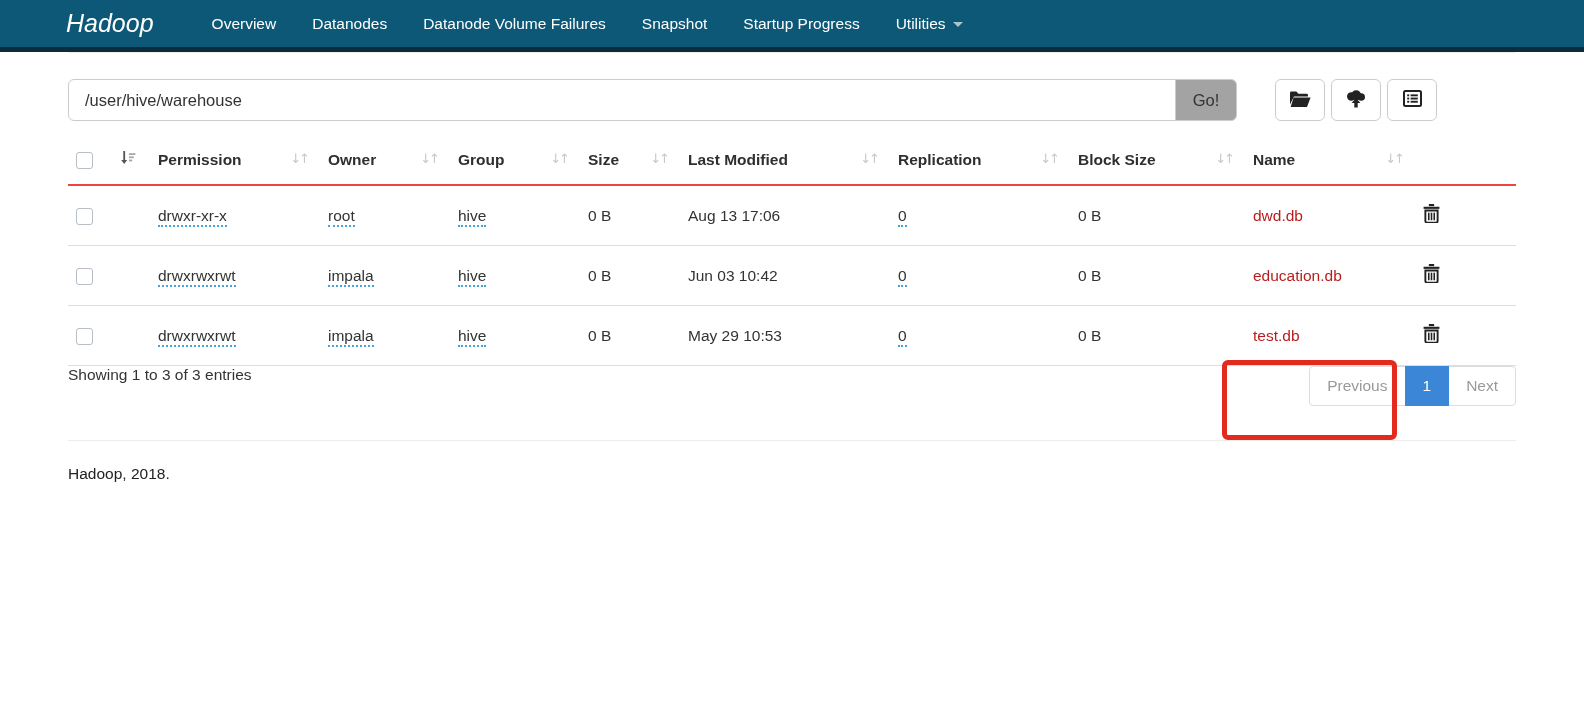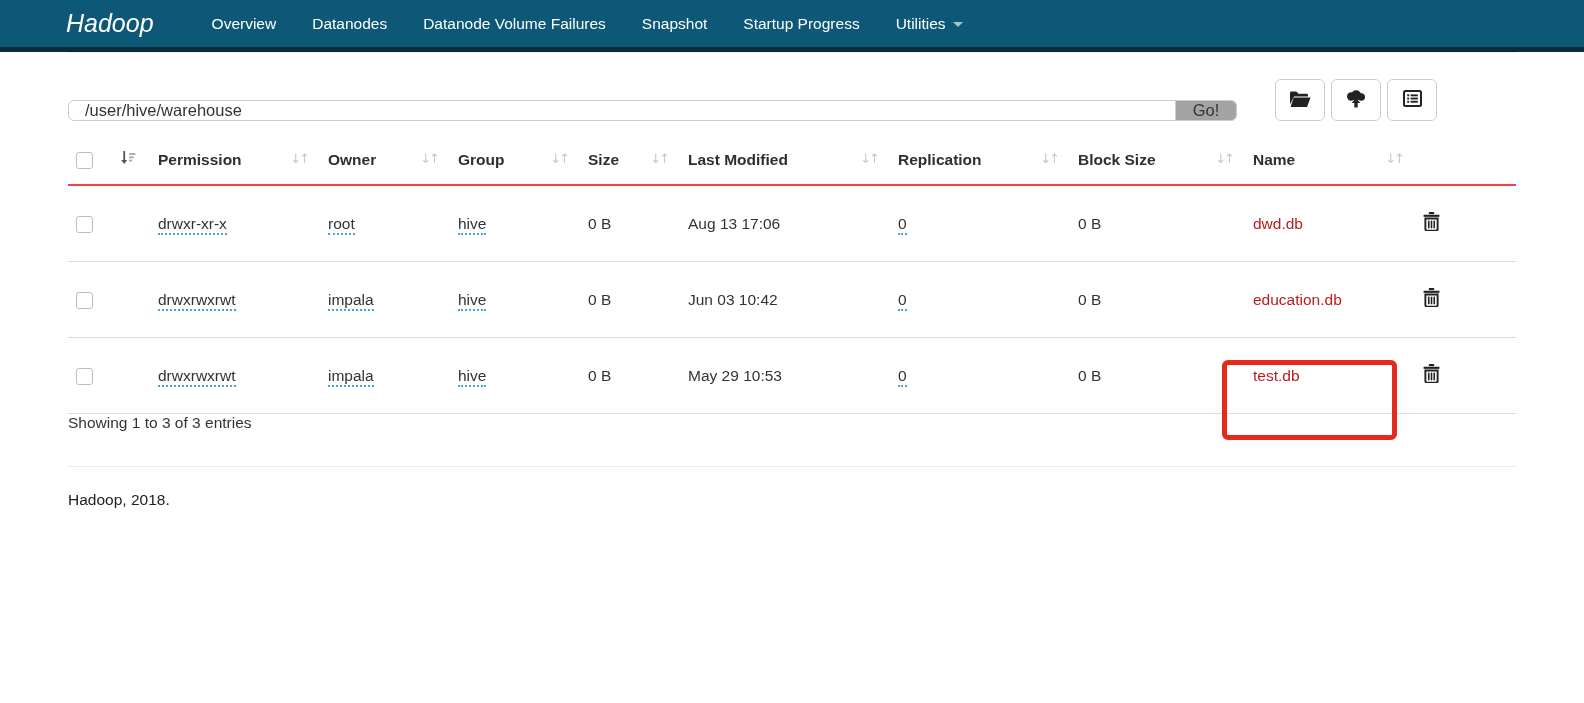--- a/index.html
+++ b/index.html
@@ -29,21 +29,21 @@
 
   
   .container { margin: 0 68px; position: relative; }
   h1 { margin: 76px 0 26px; font-size: 39px; font-weight: 400; color: #2f2f2f; }
   hr.sep { border: 0; border-top: 1px solid #ededed; }
   hr.top-sep { margin-bottom: 26px; }
   hr.bottom-sep { margin-top: 34px; }
 
   
   .path-row { display: flex; height: 42px; }
-  .input-group { display: flex; width: 1169px; align-items: flex-end; }
+  .input-group { display: flex; width: 1169px; }
   .path-input {
     flex: 1; border: 1px solid #ccc; border-radius: 6px 0 0 6px;
     padding: 0 16px; font-size: 16.5px; color: #333; outline: none;
     font-family: "Liberation Sans", sans-serif;
   }
   .go-btn {
     width: 62px; border: 1px solid #ccc; margin-left: -1px; background: #a3a3a3;
     border-radius: 0 6px 6px 0; font-size: 16.5px; color: #333; cursor: pointer;
     font-family: "Liberation Sans", sans-serif;
   }
@@ -82,21 +82,21 @@
   thead th {
     font-size: 15.5px; font-weight: 700; text-align: left; color: #2f2f2f;
     padding: 12px 8px 15px; position: relative; border-bottom: 2px solid #ef4444;
     cursor: pointer;
   }
   .sort-pair {
     position: absolute; right: 12px; top: 13px; font-size: 13px; color: #c8c8c8;
     letter-spacing: -2px; font-family: "DejaVu Sans", sans-serif; font-weight: 400;
   }
   tbody td {
-    font-size: 15.5px; padding: 26px 8px; border-top: 1px solid #ddd;
+    font-size: 15.5px; padding: 18px 8px; border-top: 1px solid #ddd;
     vertical-align: middle; color: #333; margin-left: 39px;
   }
   tbody tr:last-child td { border-bottom: 1px solid #ddd; }
   .cb {
     appearance: none; -webkit-appearance: none; width: 17px; height: 17px;
     border: 1px solid #b7bec4; border-radius: 3px; background: #fff; cursor: pointer;
     vertical-align: middle;
   }
   .dotted {
     color: #333; text-decoration: none; border-bottom: 2px dotted #49a2d8;
@@ -286,20 +286,25 @@
                   <line x1="5.4" y1="8.2" x2="5.4" y2="15.4" stroke="#222" stroke-width="1.5"></line>
                   <line x1="8" y1="8.2" x2="8" y2="15.4" stroke="#222" stroke-width="1.5"></line>
                   <line x1="10.6" y1="8.2" x2="10.6" y2="15.4" stroke="#222" stroke-width="1.5"></line>
                 </svg></span></button></td>
       </tr>
     </tbody>
   </table>
 
   <div class="info-row">
     <span>Showing 1 to 3 of 3 entries</span>
+    <ul class="pagination">
+      <li><button class="page-btn page-prev">Previous</button></li>
+      <li><button class="page-btn page-current">1</button></li>
+      <li><button class="page-btn page-next">Next</button></li>
+    </ul>
   </div>
 
   <hr class="sep bottom-sep">
 </div>
 
 <div class="footer-text">Hadoop, 2018.</div>
 
 <div class="annotation-box"></div>
 
 </body></html>

